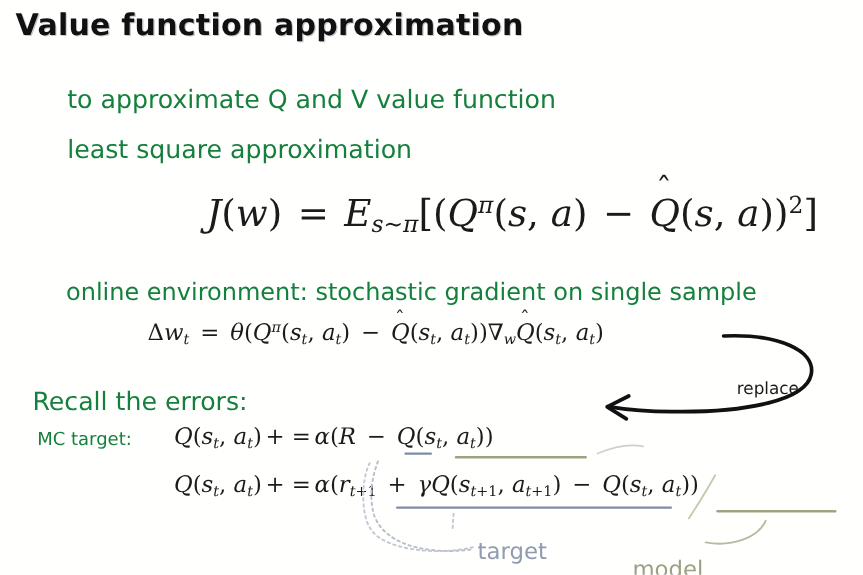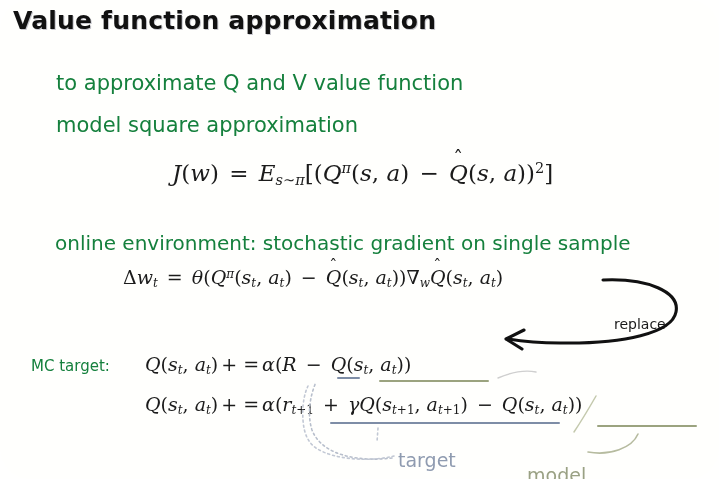--- a/index.html
+++ b/index.html
@@ -46,21 +46,21 @@
     white-space:nowrap;
     font-size:21px;
   }
   .math i, .mi{font-style:italic;font-family:"DejaVu Serif", serif;}
   .op{font-style:normal;padding:0 3px;}
   .paren{font-style:normal;}
   sub{font-size:0.63em;font-style:italic;vertical-align:-0.28em;line-height:0;}
   sup{font-size:0.63em;vertical-align:0.52em;line-height:0;}
   sub .num, sup .num{font-style:normal;}
 
-  .eq1{position:absolute;left:172px;top:160px;font-size:23px;}
+  .eq1{position:absolute;left:172px;top:160px;font-size:31px;}
   .eq2{position:absolute;left:123px;top:266px;font-size:19px;}
   .eqmc{position:absolute;left:145px;top:353px;font-size:19px;}
   .eqtd{position:absolute;left:145px;top:393px;font-size:19px;}
 
   
   .hat{position:relative;display:inline-block;}
   .hat > .acc{
     position:absolute;left:50%;top:-0.52em;transform:translateX(-55%);
     font-style:normal;font-size:0.85em;line-height:1;
   }
@@ -74,40 +74,41 @@
   .overlay{position:absolute;left:0;top:0;width:719px;height:479px;pointer-events:none;}
 </style>
 </head>
 <body>
 
 <div class="slide">
 
   <div class="title">Value function approximation</div>
 
   <div class="hand line1">to approximate Q and V value function</div>
-  <div class="hand line2">model square approximation</div>
+  <div class="hand line2">least square approximation</div>
 
   <div class="math eq1">
     <span class="mi">J</span><span class="paren">(</span><span class="mi">w</span><span class="paren">)</span>
     <span class="op">=</span>
     <span class="mi">E</span><sub><span class="mi">s</span><span class="num">∼</span><span class="mi">π</span></sub><span class="paren">[</span><span class="paren">(</span><span class="mi">Q</span><sup><span class="mi">π</span></sup><span class="paren">(</span><span class="mi">s</span><span class="paren">,&nbsp;</span><span class="mi">a</span><span class="paren">)</span>
     <span class="op">−</span>
     <span class="hat"><span class="acc">ˆ</span><span class="mi">Q</span></span><span class="paren">(</span><span class="mi">s</span><span class="paren">,&nbsp;</span><span class="mi">a</span><span class="paren">)</span><span class="paren">)</span><sup><span class="num">2</span></sup><span class="paren">]</span>
   </div>
 
   <div class="hand line3">online environment: stochastic gradient on single sample</div>
 
   <div class="math eq2">
     <span class="paren">Δ</span><span class="mi">w</span><sub><span class="mi">t</span></sub>
     <span class="op">=</span>
     <span class="mi">θ</span><span class="paren">(</span><span class="mi">Q</span><sup><span class="mi">π</span></sup><span class="paren">(</span><span class="mi">s</span><sub><span class="mi">t</span></sub><span class="paren">,&nbsp;</span><span class="mi">a</span><sub><span class="mi">t</span></sub><span class="paren">)</span>
     <span class="op">−</span>
     <span class="hat"><span class="acc">ˆ</span><span class="mi">Q</span></span><span class="paren">(</span><span class="mi">s</span><sub><span class="mi">t</span></sub><span class="paren">,&nbsp;</span><span class="mi">a</span><sub><span class="mi">t</span></sub><span class="paren">)</span><span class="paren">)</span><span class="paren">∇</span><sub><span class="mi">w</span></sub><span class="hat"><span class="acc">ˆ</span><span class="mi">Q</span></span><span class="paren">(</span><span class="mi">s</span><sub><span class="mi">t</span></sub><span class="paren">,&nbsp;</span><span class="mi">a</span><sub><span class="mi">t</span></sub><span class="paren">)</span>
   </div>
 
+  <div class="hand recall">Recall the errors:</div>
 
   <div class="hand mclab">MC target:</div>
   <div class="math eqmc">
     <span class="mi">Q</span><span class="paren">(</span><span class="mi">s</span><sub><span class="mi">t</span></sub><span class="paren">,&nbsp;</span><span class="mi">a</span><sub><span class="mi">t</span></sub><span class="paren">)</span><span class="op">+</span><span class="op">=</span><span class="mi">α</span><span class="paren">(</span><span class="mi">R</span>
     <span class="op">−</span>
     <span class="mi">Q</span><span class="paren">(</span><span class="mi">s</span><sub><span class="mi">t</span></sub><span class="paren">,&nbsp;</span><span class="mi">a</span><sub><span class="mi">t</span></sub><span class="paren">)</span><span class="paren">)</span>
   </div>
 
   <div class="math eqtd">
     <span class="mi">Q</span><span class="paren">(</span><span class="mi">s</span><sub><span class="mi">t</span></sub><span class="paren">,&nbsp;</span><span class="mi">a</span><sub><span class="mi">t</span></sub><span class="paren">)</span><span class="op">+</span><span class="op">=</span><span class="mi">α</span><span class="paren">(</span><span class="mi">r</span><sub><span class="mi">t</span><span class="num">+1</span></sub>

